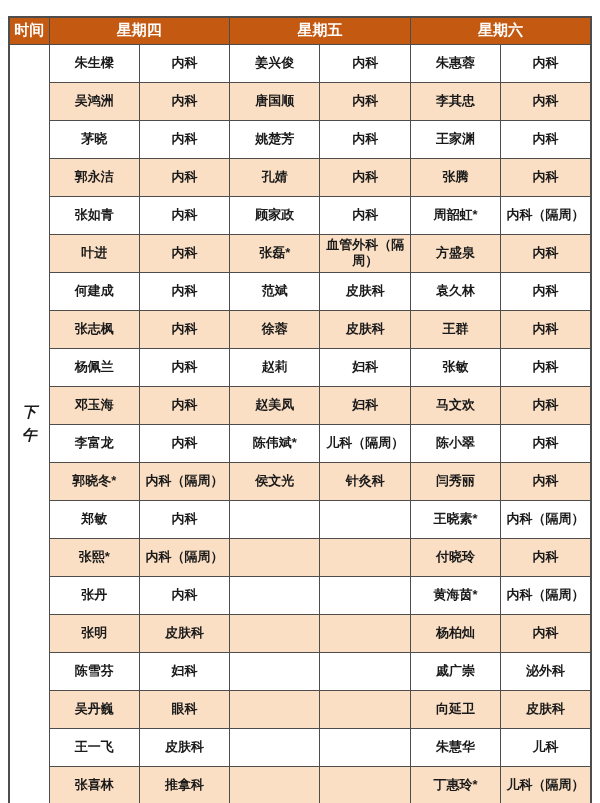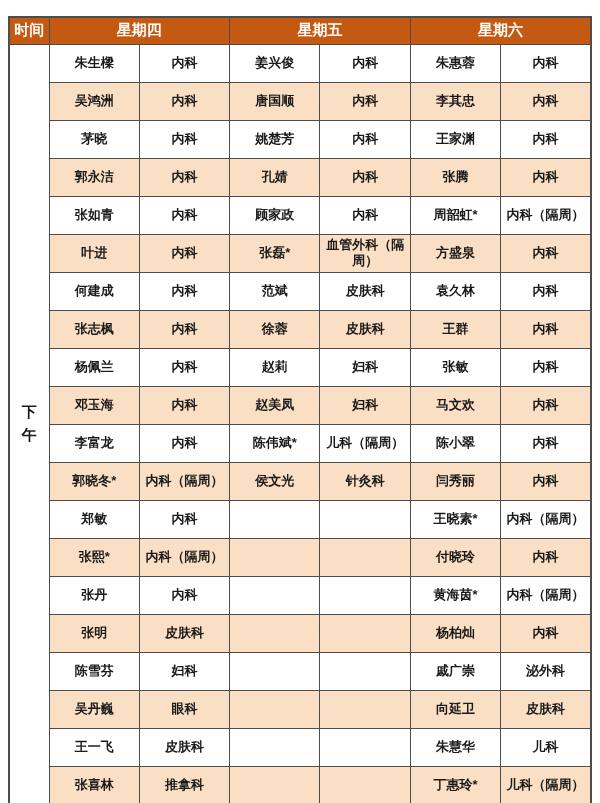--- a/index.html
+++ b/index.html
@@ -60,20 +60,21 @@
     font-weight: 700;
     padding: 0;
   }
   .time-label {
     display: block;
     width: 1.1em;
     margin: 0 auto;
     word-break: break-all;
     line-height: 1.5;
     color: var(--text);
+    font-style: italic;
   }
 </style>
 </head>
 <body>
 
 <div class="page">
   <table class="schedule">
     <colgroup>
       <col class="time-col">
       <col>

